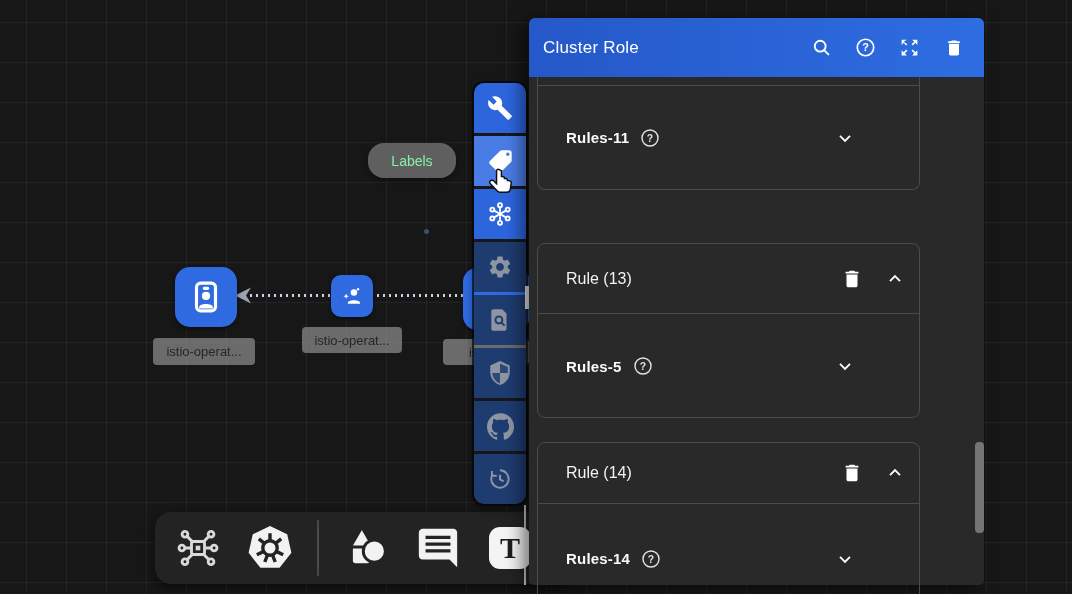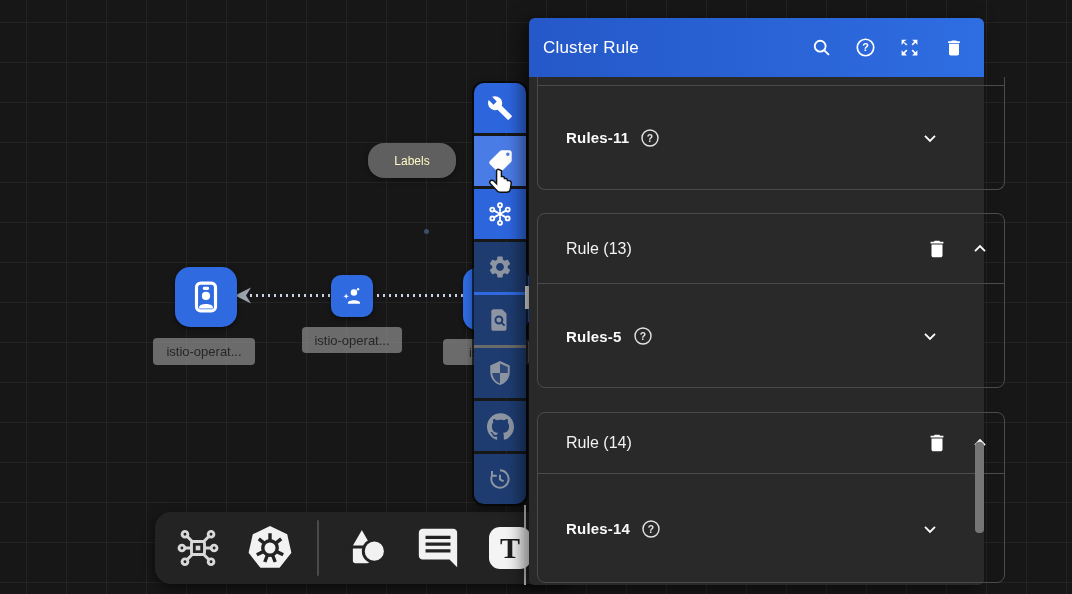--- a/index.html
+++ b/index.html
@@ -13,21 +13,21 @@
   .abs{position:absolute;}
 
   
   .edge{height:3px;background-image:repeating-linear-gradient(90deg,#c9d3e6 0 2.5px,transparent 2.5px 6px);}
   .node{background:#2f6ae0;box-shadow:0 2px 4px rgba(0,0,0,.5);}
   .node-label{background:rgba(148,148,148,.68);color:#262626;font-size:13px;font-weight:500;
     border-radius:4px;display:flex;align-items:center;justify-content:center;white-space:nowrap;overflow:hidden;}
   .canvas-dot{width:5px;height:5px;border-radius:50%;background:#3d4f68;}
 
   
-  .tooltip{background:rgba(99,99,99,.95);color:#fef9c3;font-size:12px;border-radius:16px;
+  .tooltip{background:rgba(99,99,99,.95);color:#86efac;font-size:14px;border-radius:16px;
     display:flex;align-items:center;justify-content:center;box-shadow:0 2px 6px rgba(0,0,0,.4);}
 
   
   .vtoolbar{left:474px;top:83px;width:52px;border-radius:10px;overflow:hidden;
     box-shadow:0 0 0 2px rgba(5,5,5,.65),0 4px 10px rgba(0,0,0,.5);}
   .vtool{width:52px;height:50px;display:flex;align-items:center;justify-content:center;margin-bottom:3px;}
   .vtool:last-child{margin-bottom:0;}
   .vtool.on{background:#2d65dd;}
   .vtool.on.hov{background:#4a7ce5;}
   .vtool.off{background:#1e3c70;}
@@ -43,23 +43,23 @@
 
   
   .panel{left:529px;top:18px;width:455px;height:567px;background:#29292a;border-radius:6px 6px 5px 5px;
     box-shadow:-6px 4px 18px rgba(0,0,0,.55);}
   .panel-header{position:absolute;left:0;top:0;right:0;height:59px;border-radius:6px 6px 0 0;
     background:linear-gradient(90deg,#2558c8,#2e6de2);display:flex;align-items:center;padding:0 20px 0 14px;}
   .panel-title{color:#fff;font-size:17px;font-weight:500;letter-spacing:.2px;flex:0 0 auto;}
   .ph-icons{margin-left:auto;display:flex;align-items:center;gap:23px;}
   .ph-icons .hicon{width:21px;height:21px;display:flex;align-items:center;justify-content:center;cursor:pointer;}
 
-  .card{position:absolute;left:8px;width:468px;border:1px solid #4b4b4d;}
+  .card{position:absolute;left:8px;width:383px;border:1px solid #4b4b4d;}
   .card.frag{border-top:none;border-radius:0 0 8px 8px;}
-  .card.full{border-radius:8px;}
+  .card.full{border-radius:8px;margin-top:30px;}
   .card-hdr{position:relative;display:flex;align-items:center;border-bottom:1px solid #4b4b4d;padding-left:28px;}
   .card-hdr .hdr-title{color:#f2f2f2;font-size:16px;font-weight:400;}
   .hdr-trash{position:absolute;right:56px;top:50%;transform:translateY(-50%);width:22px;height:22px;cursor:pointer;}
   .hdr-chev{position:absolute;right:14px;top:50%;transform:translateY(-50%);width:20px;height:20px;cursor:pointer;}
   .field-row{position:relative;display:flex;align-items:center;padding-left:28px;}
   .field-label{color:#fafafa;font-size:15px;font-weight:700;letter-spacing:.2px;}
   .field-help{margin-left:11px;width:20px;height:20px;}
   .row-chev{position:absolute;right:64px;top:50%;transform:translateY(-50%);width:20px;height:20px;cursor:pointer;}
   .scroll-thumb{position:absolute;right:0px;top:424px;width:9px;height:91px;background:#757575;border-radius:4px;}
 
@@ -210,21 +210,21 @@
 
   <div class="abs sliver" style="left:525px;top:286px;width:4px;height:23px;"></div>
   <div class="abs sliver" style="left:524px;top:505px;width:2px;height:80px;opacity:.8;"></div>
 
   <svg class="abs" style="left:486px;top:166px;" width="32" height="34" viewBox="0 0 24 26">
     <path d="M9 2.5c-.65 0-1.15.52-1.15 1.15v10l-2.3-2.3c-.68-.68-1.78-.68-2.42 0-.6.62-.6 1.62.02 2.24l5.2 5.6c.52.58 1.3.9 2.1.9h5.1c1.42 0 2.6-1.02 2.82-2.42l.68-4.4c.18-1.1-.62-2.1-1.7-2.1h-1.2v-.3c0-.72-.58-1.3-1.3-1.3h-1v-.2c0-.72-.58-1.3-1.3-1.3h-1V3.65C10.15 3.02 9.65 2.5 9 2.5z" fill="#ffffff" stroke="#111" stroke-width="1.1"></path>
   </svg>
 
   <div class="abs panel">
     <div class="panel-header">
-      <span class="panel-title">Cluster Rule</span>
+      <span class="panel-title">Cluster Role</span>
       <div class="ph-icons">
         <div class="hicon">
           <svg width="21" height="21" viewBox="0 0 24 24" fill="none" stroke="#fff" stroke-width="2.1">
             <circle cx="10.5" cy="10.5" r="6.2"></circle>
               <path d="M15.2 15.2 L20.5 20.5"></path>
           </svg>
         </div>
         <div class="hicon">
           <svg width="21" height="21" viewBox="0 0 24 24">
             <circle cx="12" cy="12" r="9.4" fill="none" stroke="#fff" stroke-width="1.9"></circle>

